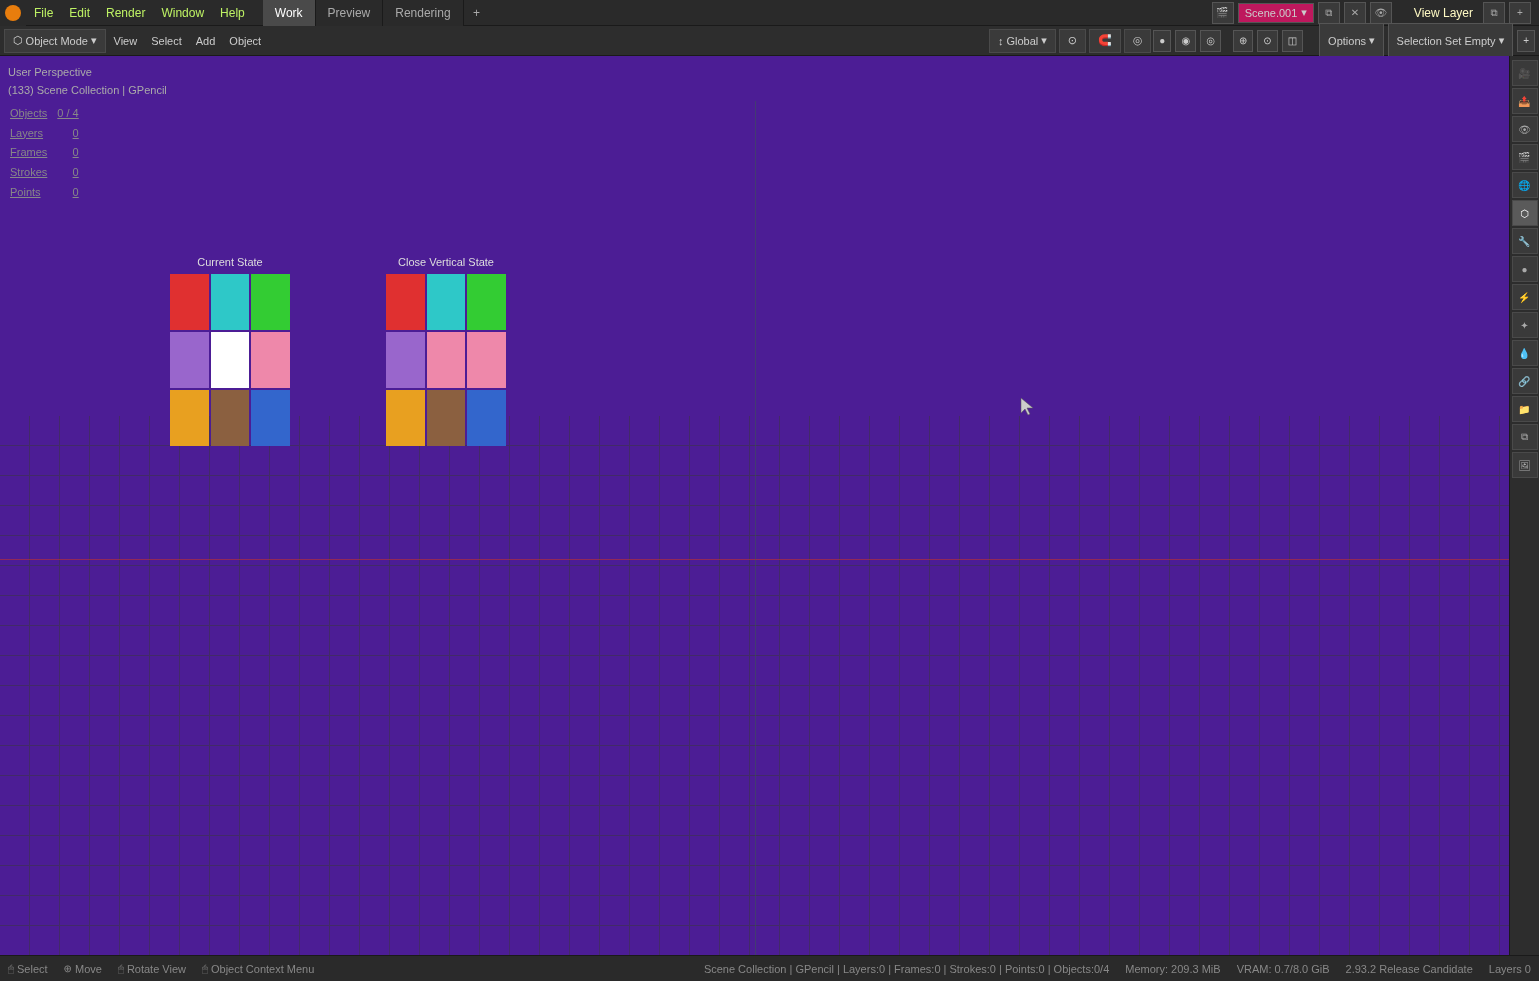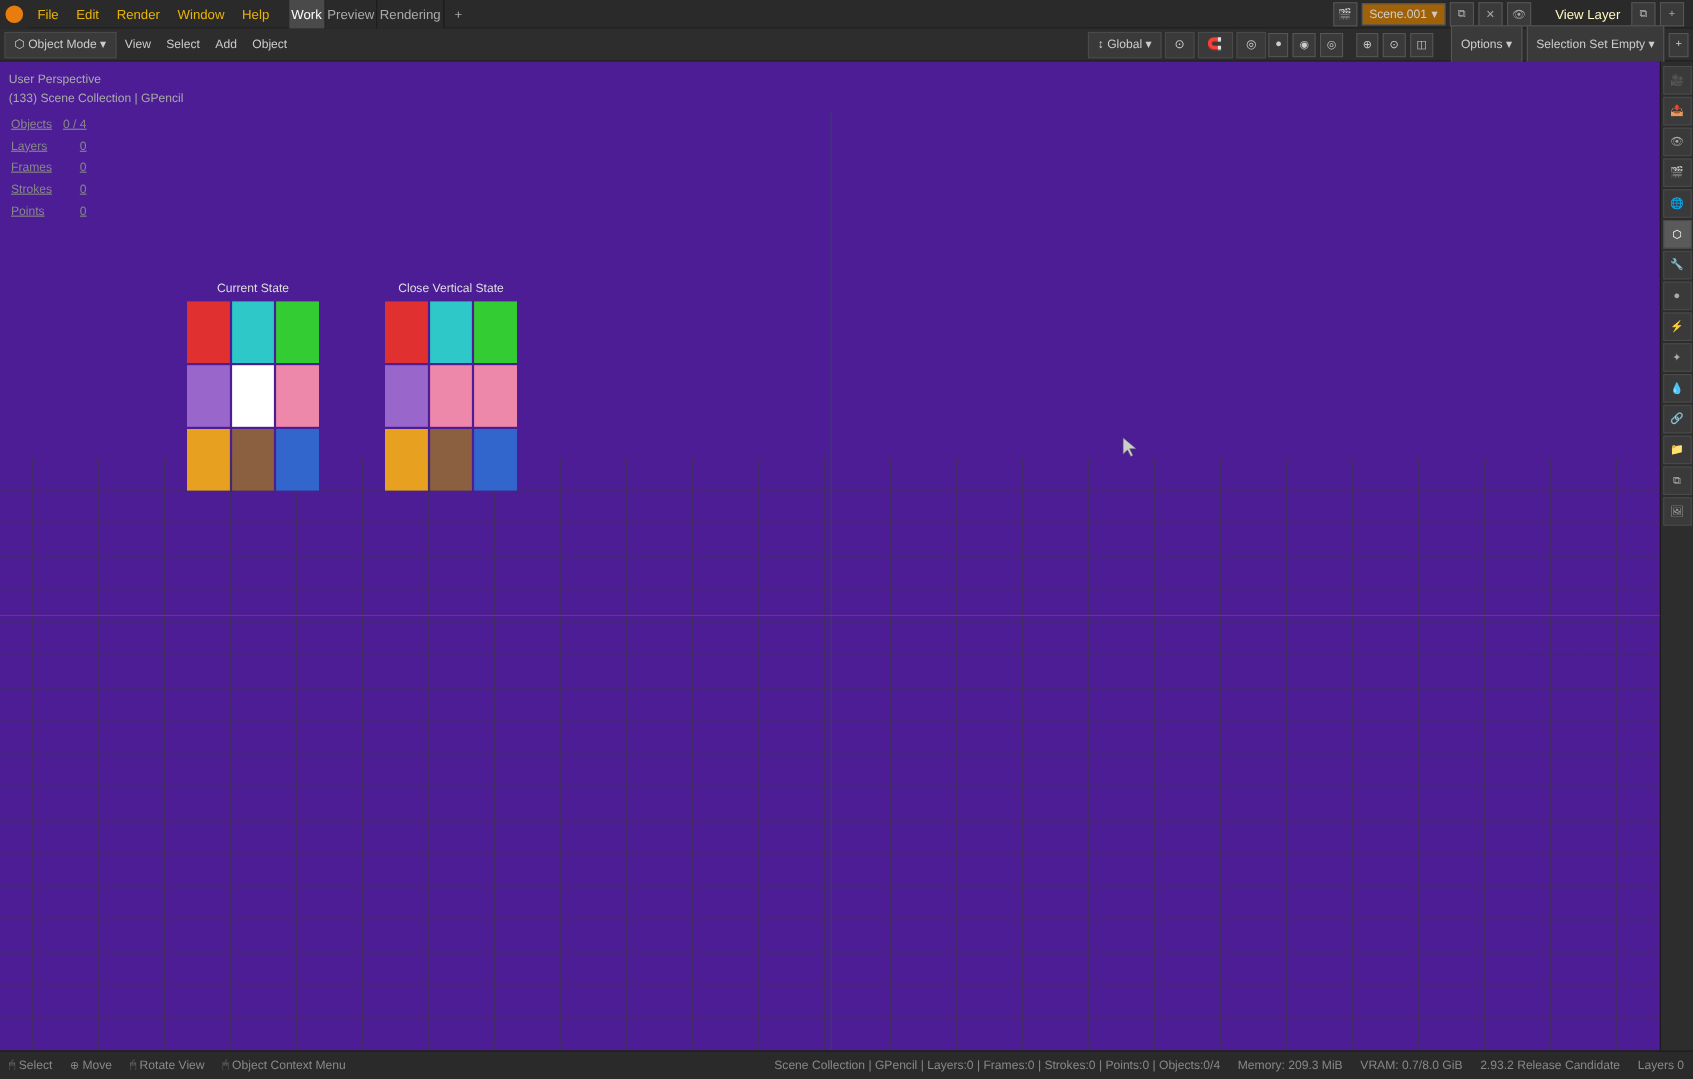--- a/index.html
+++ b/index.html
@@ -33,30 +33,30 @@
       width: 16px; height: 16px;
       background: #e87d0d;
       border-radius: 50%;
     }
     .menu-item {
       padding: 0 8px;
       height: 26px;
       display: flex; align-items: center;
       cursor: pointer;
       font-size: 12px;
-      color: #eab308;
+      color: #bef264;
     }
     .workspace-tabs {
       display: flex;
       align-items: center;
       margin-left: 10px;
       height: 26px;
     }
     .workspace-tab {
-      padding: 0 2px;
+      padding: 0 12px;
       height: 26px;
       display: flex; align-items: center;
       cursor: pointer;
       font-size: 12px;
       color: #aaa;
       background: #2a2a2a;
       border-right: 1px solid #1a1a1a;
     }
     .workspace-tab.active {
       background: #4a4a4a;
@@ -66,21 +66,21 @@
       width: 26px; height: 26px;
       display: flex; align-items: center; justify-content: center;
       cursor: pointer; color: #aaa;
     }
     .top-right-area {
       margin-left: auto;
       display: flex; align-items: center; gap: 4px;
       padding-right: 8px;
     }
     .scene-selector {
-      background: #a16207;
+      background: #be185d;
       border: 1px solid #555;
       color: #ccc;
       padding: 2px 6px;
       font-size: 11px;
       height: 20px;
       display: flex; align-items: center; gap: 4px;
     }
     .view-layer-label {
       color: #fef9c3;
       font-size: 12px;
@@ -226,21 +226,21 @@
       left: 50%;
       opacity: 0.3;
     }
 
     
     .objects-area {
       position: absolute;
       top: 200px;
       left: 170px;
       display: flex;
-      gap: 60px;
+      gap: 96px;
     }
     .object-group {
       display: flex;
       flex-direction: column;
       align-items: center;
       gap: 6px;
     }
     .object-label {
       color: #ddd;
       font-size: 11px;

